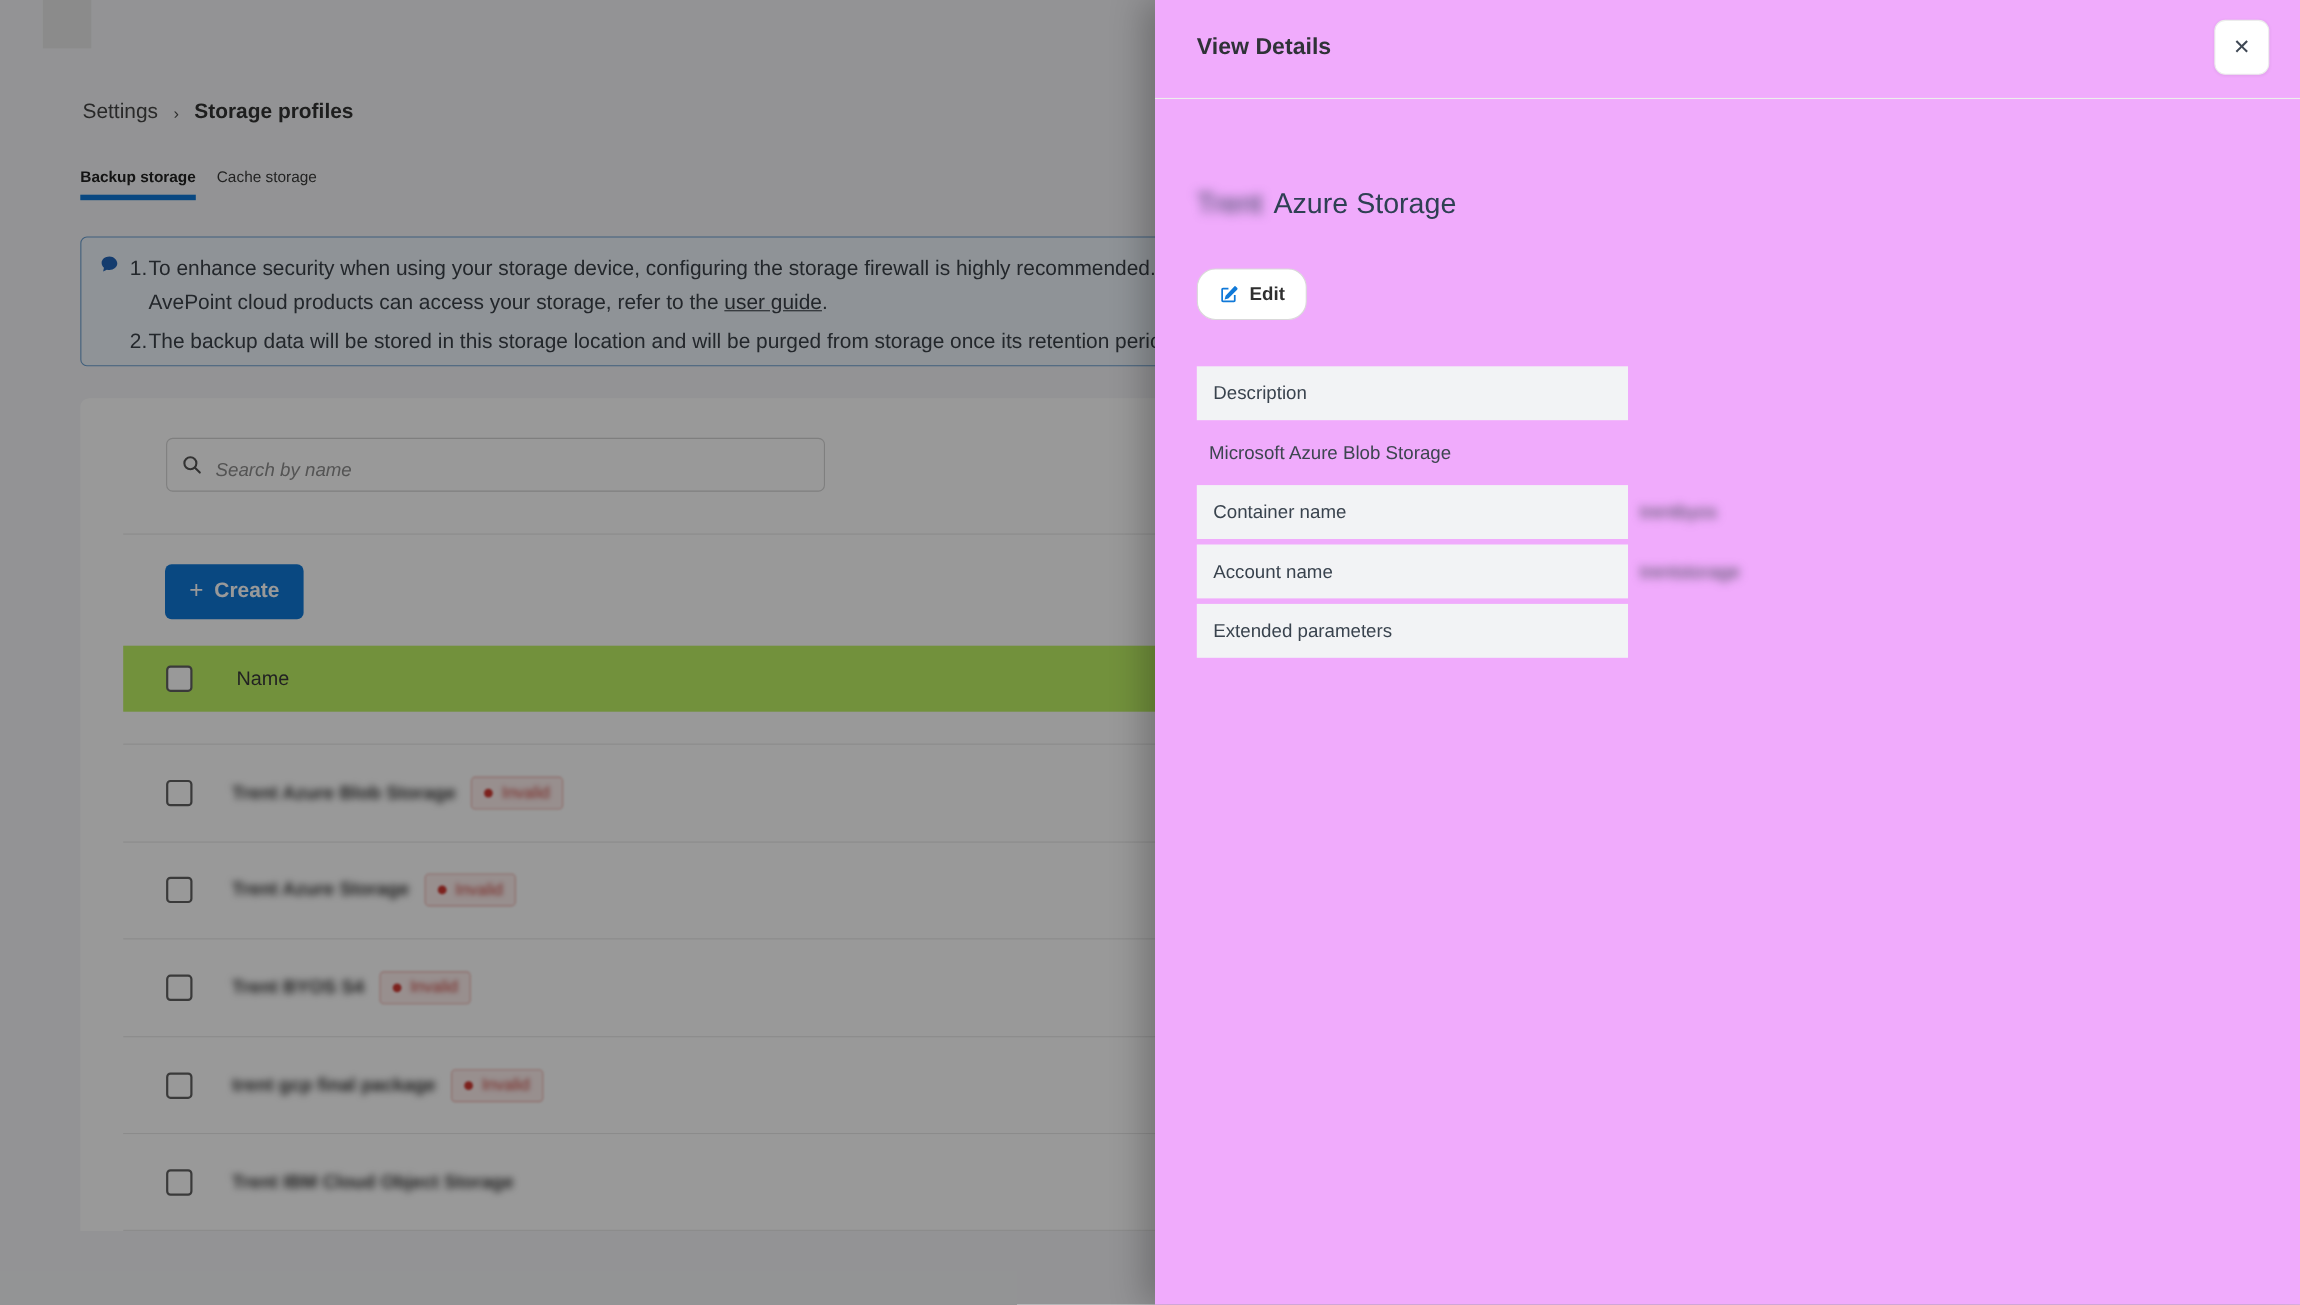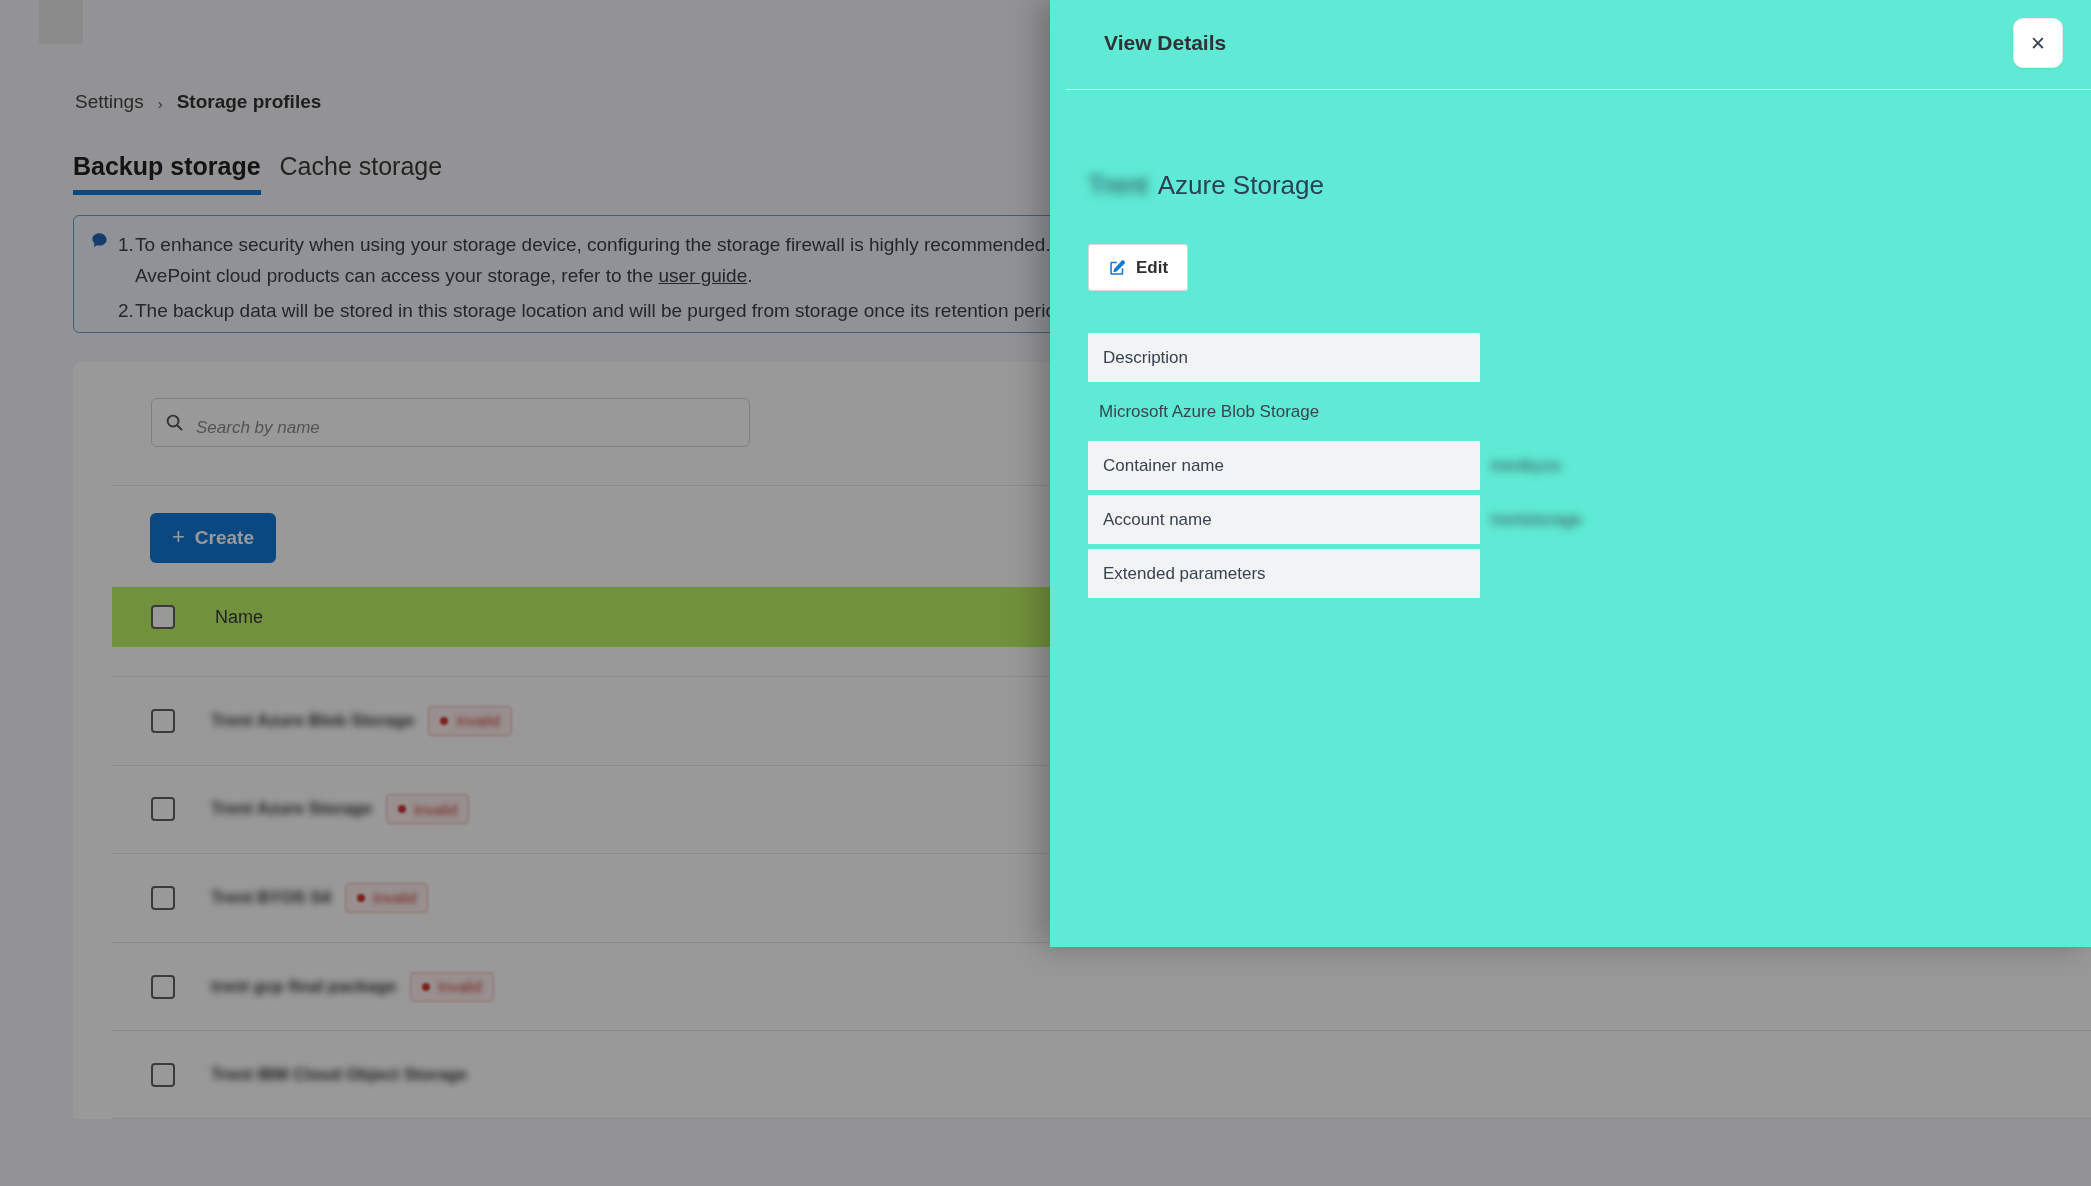--- a/index.html
+++ b/index.html
@@ -9,21 +9,21 @@
 
   
   #page { position:absolute; inset:0; background:#f5f6f8; }
   .corner-square { left:0; top:0; width:44px; height:44px; background:#e8e8e8; }
 
   .breadcrumb { left:36px; top:91px; display:flex; align-items:center; gap:14px;
     font-size:19px; color:#454545; }
   .breadcrumb .crumb-current { font-weight:bold; color:#333; }
   .breadcrumb .chev { font-size:15px; color:#4a4a4a; transform:translateY(1px); }
 
-  .tabs { left:34px; top:152px; display:flex; gap:19px; font-size:25px; }
+  .tabs { left:34px; top:152px; display:flex; gap:19px; font-size:14px; }
   .tab { padding-bottom:9px; color:#3a3a3a; cursor:pointer; }
   .tab.active { font-weight:bold; color:#222; border-bottom:5px solid #1079d8; }
 
   .notice { left:34px; top:215px; width:2026px; height:118px;
     border:1px solid #6b9ecf; border-radius:6px; background:#eef5fc;
     padding:13px 20px 0 44px; overflow:hidden; }
   .notice-icon { position:absolute; left:17px; top:16px; width:17px; height:17px; }
   .notice-line { font-size:19px; line-height:31px; color:#3b4148; white-space:nowrap; }
   .notice-num { display:inline-block; width:17px; }
   .notice-indent { padding-left:17px; }
@@ -62,36 +62,36 @@
   .badge { margin-left:14px; height:30px; padding:0 11px; display:flex;
     align-items:center; gap:8px; background:#fdeeed; border:1px solid #efb7b1;
     border-radius:4px; filter:blur(1px); }
   .badge-dot { width:8px; height:8px; border-radius:50%; background:#d03a33; }
   .badge-label { font-size:15px; color:#c9423b; filter:blur(2px); }
 
   
   #overlay { position:absolute; inset:0; background:rgba(0,0,0,0.4); z-index:10; }
 
   
-  #panel { position:absolute; left:1050px; top:0; width:1041px; height:947px;
-    background:#5eead4; z-index:20; box-shadow:-10px 0 30px rgba(0,0,0,0.25);padding-left:16px; }
+  #panel { position:absolute; left:1050px; top:0; width:1041px; height:1186px;
+    background:#f0abfc; z-index:20; box-shadow:-10px 0 30px rgba(0,0,0,0.25); }
   .panel-header { position:relative; height:90px; border-bottom:1px solid #ededed; }
   .panel-title { position:absolute; left:38px; top:31px; font-size:21px;
     font-weight:bold; color:#2f3237; }
   .close-btn { position:absolute; right:28px; top:18px; width:50px; height:50px;
     background:#fff; border:1px solid #ececec; border-radius:10px;
     box-shadow:0 1px 3px rgba(0,0,0,0.06); font-size:19px; color:#3f4854;
     display:flex; align-items:center; justify-content:center; cursor:pointer; }
 
   .record-title { position:absolute; left:38px; top:170px; font-size:26px;
     font-weight:normal; color:#2e4053; display:flex; gap:10px; }
   .redacted-word { filter:blur(5px); }
 
   .edit-btn { position:absolute; left:38px; top:244px; height:47px; padding:0 19px;
-    background:#fff; border:1px solid #d9d9d9; border-radius:3px; display:flex;
+    background:#fff; border:1px solid #d9d9d9; border-radius:17px; display:flex;
     align-items:center; gap:10px; font-size:17px; font-weight:bold; color:#2f2f2f;
     cursor:pointer; font-family:"Liberation Sans", sans-serif; }
 
   .fields { position:absolute; left:38px; top:333px; width:960px;
     display:flex; flex-direction:column; gap:5px; }
   .field-row { display:flex; align-items:center; height:49px; }
   .field-label { width:392px; height:100%; background:#f2f3f5; display:flex;
     align-items:center; padding-left:15px; font-size:17px; color:#39434e;
     flex:0 0 auto; }
   .field-value { padding-left:11px; font-size:17px; color:#3c454f; }

